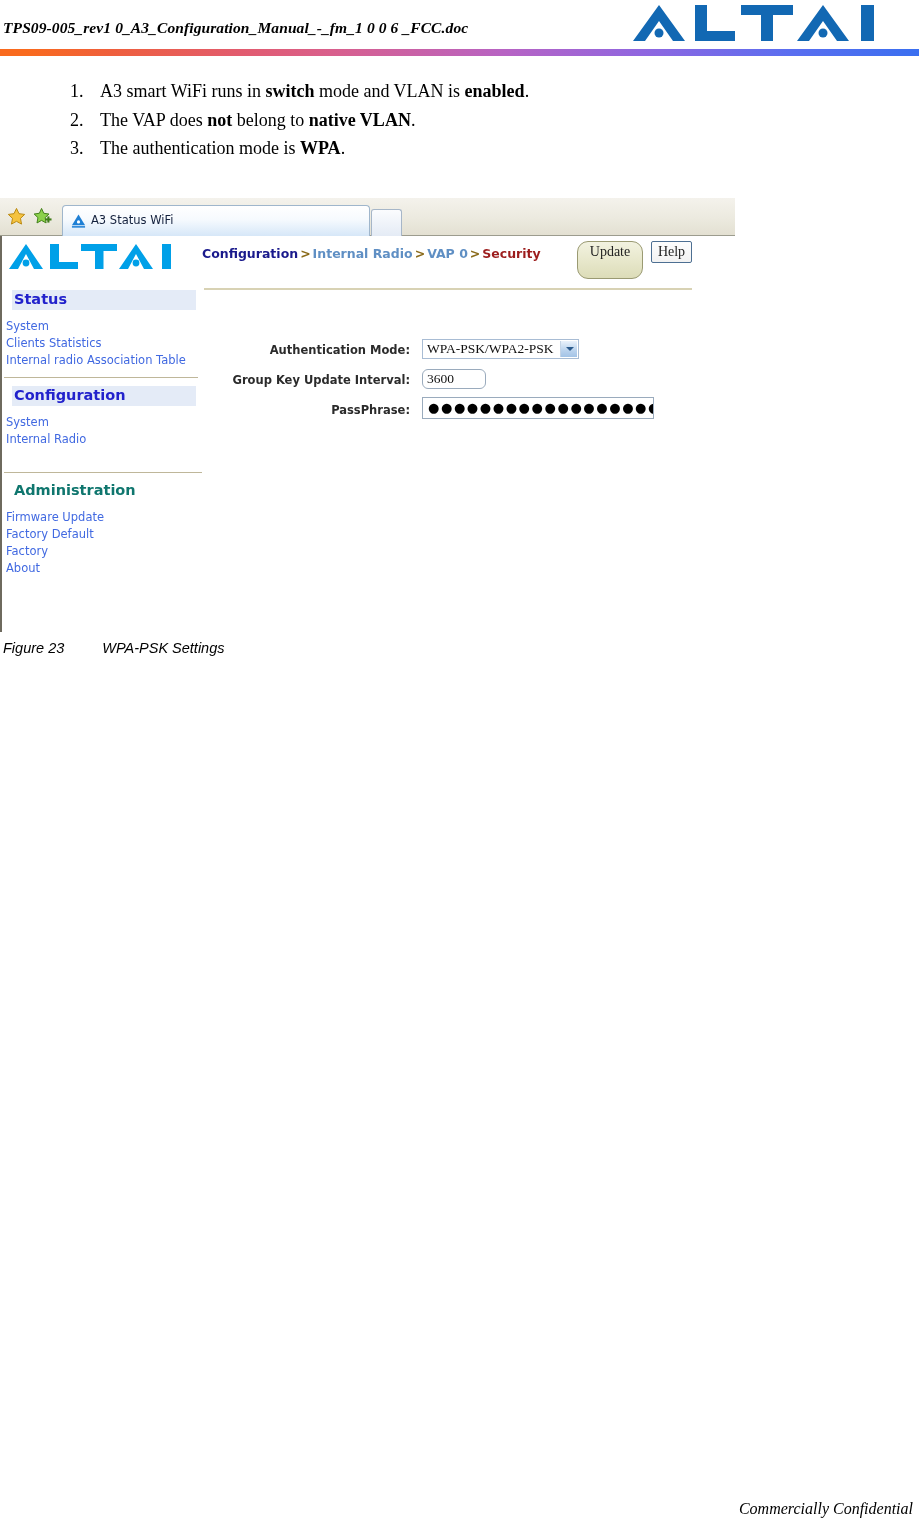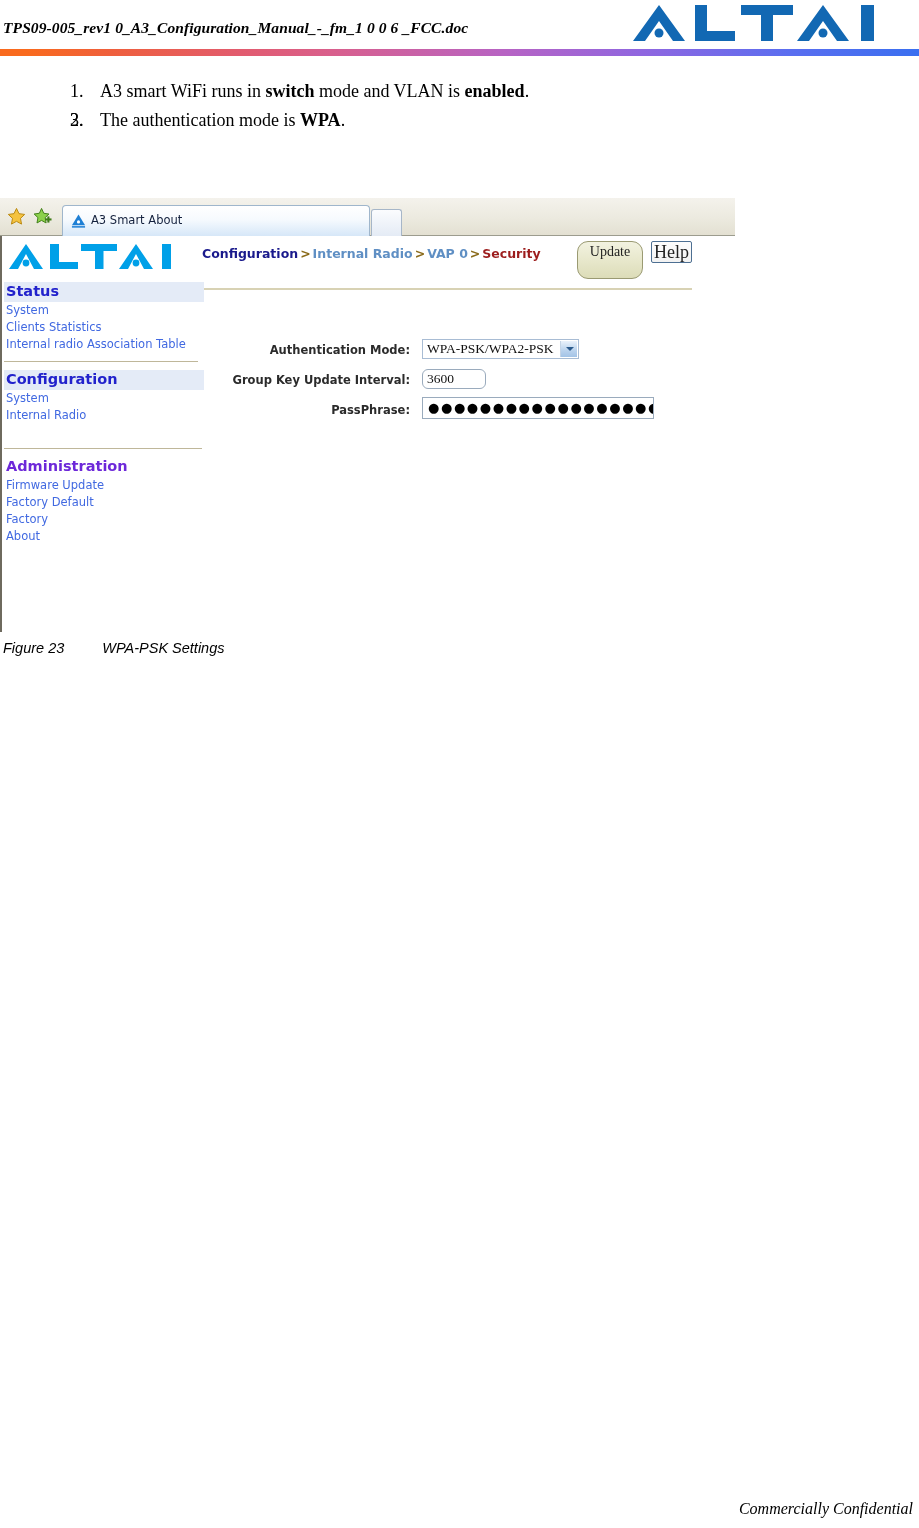--- a/index.html
+++ b/index.html
@@ -206,45 +206,45 @@
     position: absolute;
     left: 649px;
     top: 5px;
     width: 41px;
     height: 22px;
     background: linear-gradient(to bottom, #fdfdfd 0%, #f2f2f2 100%);
     border: 1px solid #4d6f92;
     border-radius: 2px;
     box-sizing: border-box;
     font-family: "Liberation Serif", serif;
-    font-size: 18px;
+    font-size: 14px;
     color: #222;
     text-align: center;
     line-height: 20px;
   }
 
   
   .sidebar {
     position: absolute;
     left: 2px;
     top: 46px;
     width: 200px;
   }
   .side-head {
     font-family: "DejaVu Sans", sans-serif;
     font-size: 14.5px;
     font-weight: bold;
     color: #2222cc;
     background: #e4ebf7;
     padding: 1px 2px 2px 2px;
-    margin: 0;
+    margin: 8px;
     line-height: 17px;
   }
   .side-head.admin {
-    color: #6d28d9;
+    color: #0f766e;
     background: transparent;
   }
   .side-link {
     font-family: "DejaVu Sans", sans-serif;
     font-size: 11.5px;
     color: #4169e1;
     padding: 1px 0 1px 2px;
     line-height: 15px;
     white-space: nowrap;
   }
@@ -409,21 +409,21 @@
       <path d="M168 38 L194 2 L220 38 L208 38 L194 18 L180 38 Z"></path>
       <circle cx="194" cy="30" r="4.5"></circle>
       <path d="M232 2 L245 2 L245 38 L232 38 Z"></path>
     </g>
   </svg>
   <div class="hdr-rule"></div>
 </div>
 
 <ul class="doc-list" id="conditions-list">
     <li><span class="num">1.</span><span>A3 smart WiFi runs in <b>switch</b> mode and VLAN is <b>enabled</b>.</span></li>
-    <li><span class="num">2.</span></li>
+    <li><span class="num">2.</span><span>The VAP does <b>not</b> belong to <b>native VLAN</b>.</span></li>
     <li><span class="num">3.</span><span>The authentication mode is <b>WPA</b>.</span></li>
   </ul>
 
 <div class="browser">
 
   <div class="tabstrip">
     <svg class="fav-star a" viewBox="0 0 20 20">
       <path d="M10 1.5 L12.6 7 L18.6 7.8 L14.2 12 L15.3 18 L10 15.1 L4.7 18 L5.8 12 L1.4 7.8 L7.4 7 Z" fill="#f5c340" stroke="#b8860b" stroke-width="1"></path>
     </svg>
     <svg class="fav-star b" viewBox="0 0 20 20">
@@ -431,21 +431,21 @@
       <rect x="13" y="12" width="6.5" height="2.2" fill="#3f7d18"></rect>
       <rect x="15.1" y="9.9" width="2.2" height="6.5" fill="#3f7d18"></rect>
     </svg>
 
     <div class="tab-active">
       <svg class="tab-favicon" viewBox="0 0 16 16">
         <path d="M8 1.5 L15 13 L1 13 Z" fill="#1e7fd4"></path>
         <circle cx="8" cy="9.5" r="1.7" fill="#ffffff"></circle>
         <rect x="1" y="14" width="14" height="1.6" fill="#1e7fd4"></rect>
       </svg>
-      <div class="tab-title">A3 Smart About</div>
+      <div class="tab-title">A3 Status WiFi</div>
     </div>
 
     <div class="tab-new"></div>
   </div>
 
   <div class="viewport">
 
     <svg class="altai-logo-page" viewBox="0 0 185 30">
       <g fill="#00a0e8">
         <path d="M2 28 L19 3 L36 28 L27 28 L19 13 L11 28 Z"></path>

